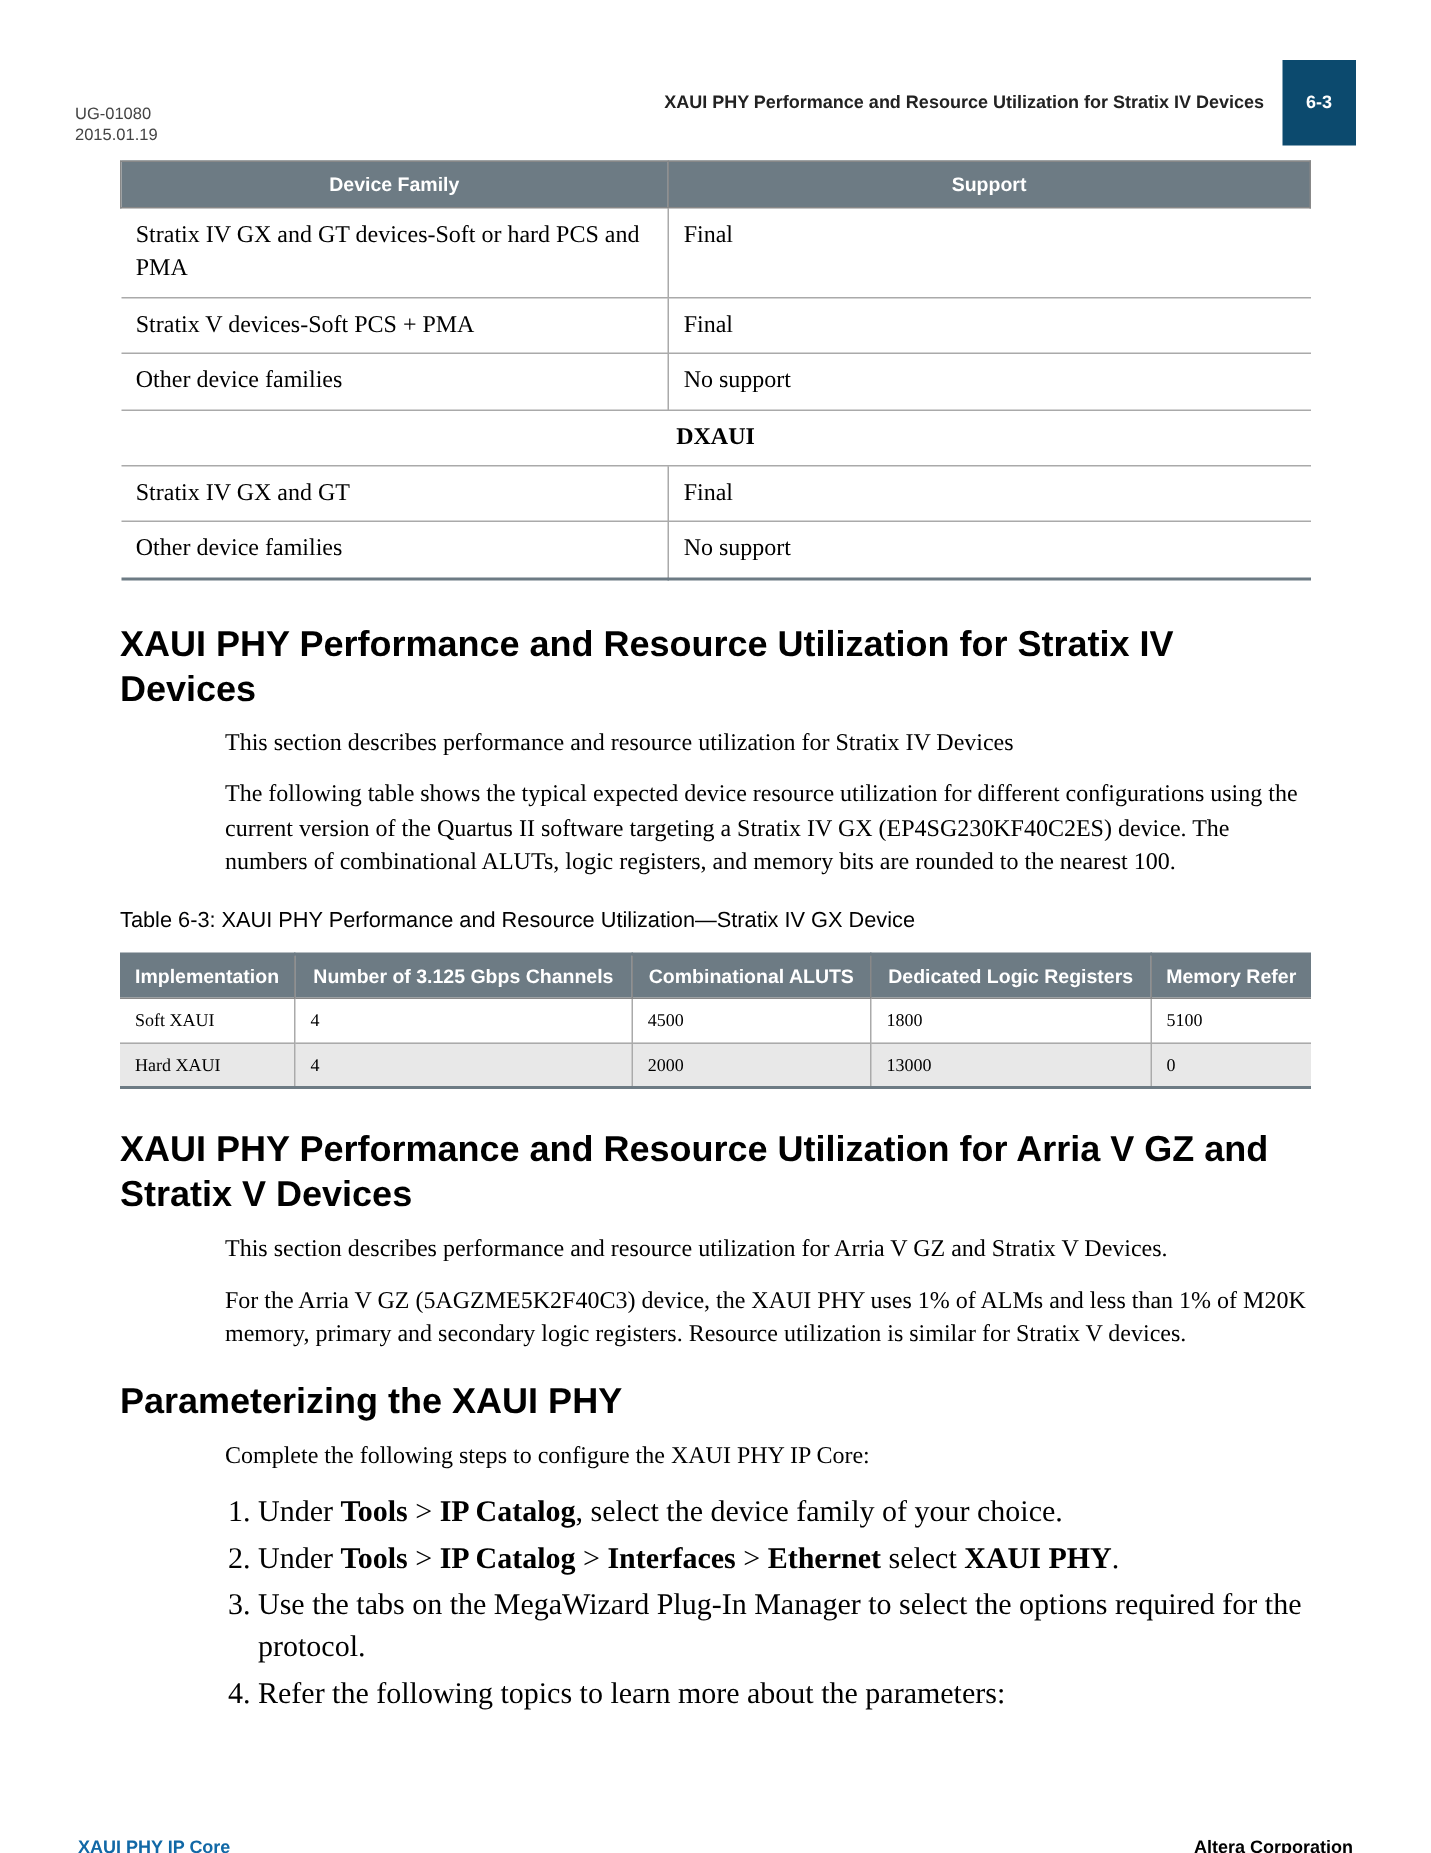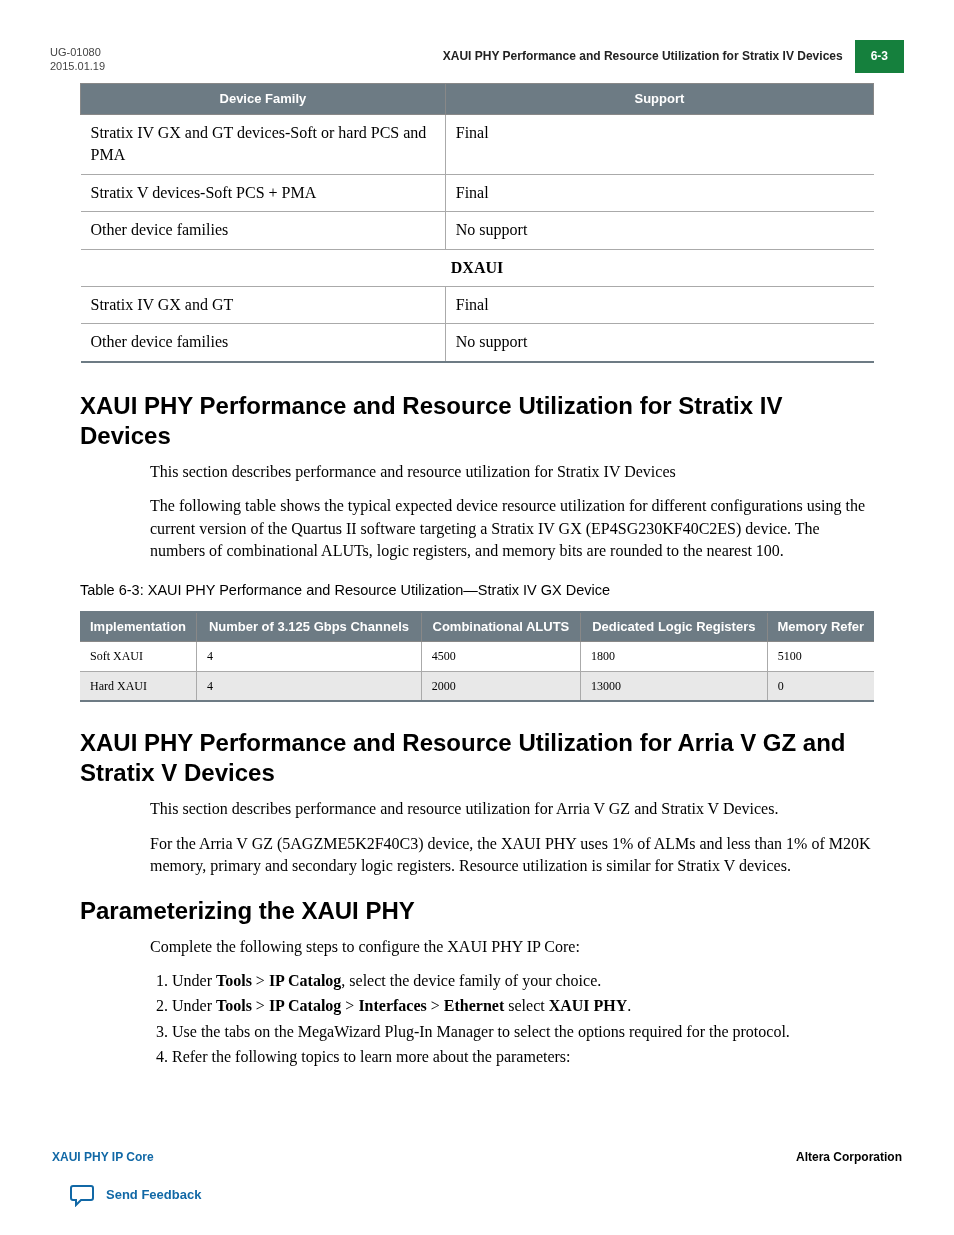--- a/index.html
+++ b/index.html
@@ -16,25 +16,25 @@
   .header-row {
     display: flex;
     justify-content: space-between;
     align-items: flex-end;
     margin-bottom: 10px;
   }
   .doc-id { font-size: 11px; color: #444; line-height: 1.2; }
   .header-title-block { display: flex; align-items: center; gap: 12px; }
   .header-title { font-size: 12px; font-weight: 700; color: #222; }
   .page-badge {
-    background: #15803d;
+    background: #0c4a6e;
     color: #fff;
     font-size: 12px;
     font-weight: 700;
-    padding: 8px 16px;
+    padding: 20px 16px;
     text-align: center;
   }
   table { border-collapse: collapse; width: 100%; }
   .tbl1 { margin: 0 30px 28px 30px; width: calc(100% - 60px); border-bottom: 2px solid #6d7b84; }
   .tbl1 th {
     background: #6d7b84;
     color: #fff;
     font-family: "Myriad Pro","Segoe UI",Arial,sans-serif;
     font-size: 13px;
     font-weight: 700;
@@ -88,21 +88,21 @@
   }
   .tbl2 td {
     border: 1px solid #aaa;
     padding: 6px 10px;
     font-size: 12px;
   }
   .tbl2 tr.no-side td:first-child, .tbl2 tr.no-side th:first-child { border-left: none; }
   .tbl2 tr.no-side td:last-child, .tbl2 tr.no-side th:last-child { border-right: none; }
   .tbl2 tr.alt td { background: #e8e8e8; }
   ol.steps { margin: 0 30px 12px 100px; padding-left: 22px; }
-  ol.steps li { margin: 3px 0; font-size: 16px; }
+  ol.steps li { margin: 3px 0; font-size: 20px; }
   .footer {
     display: flex;
     justify-content: space-between;
     align-items: center;
     margin-top: 80px;
     padding: 0 2px;
   }
   .footer-left, .footer-right {
     font-family: "Myriad Pro","Segoe UI",Arial,sans-serif;
     font-size: 12px;

